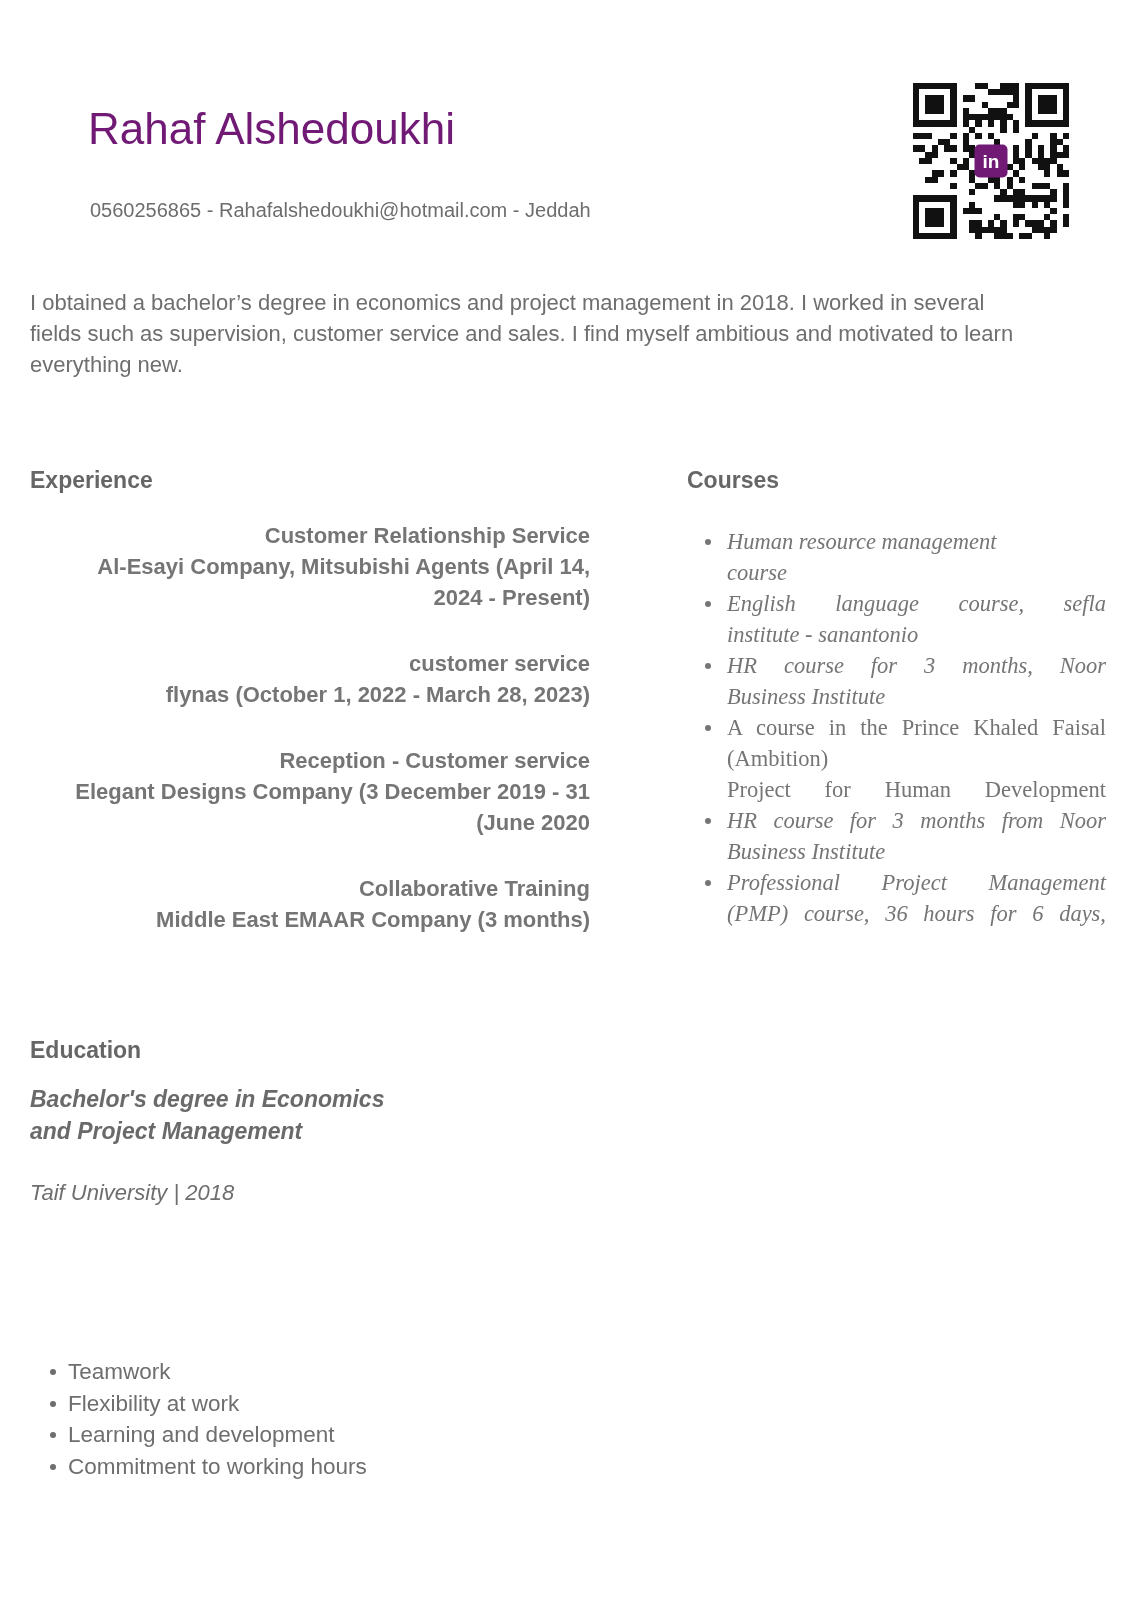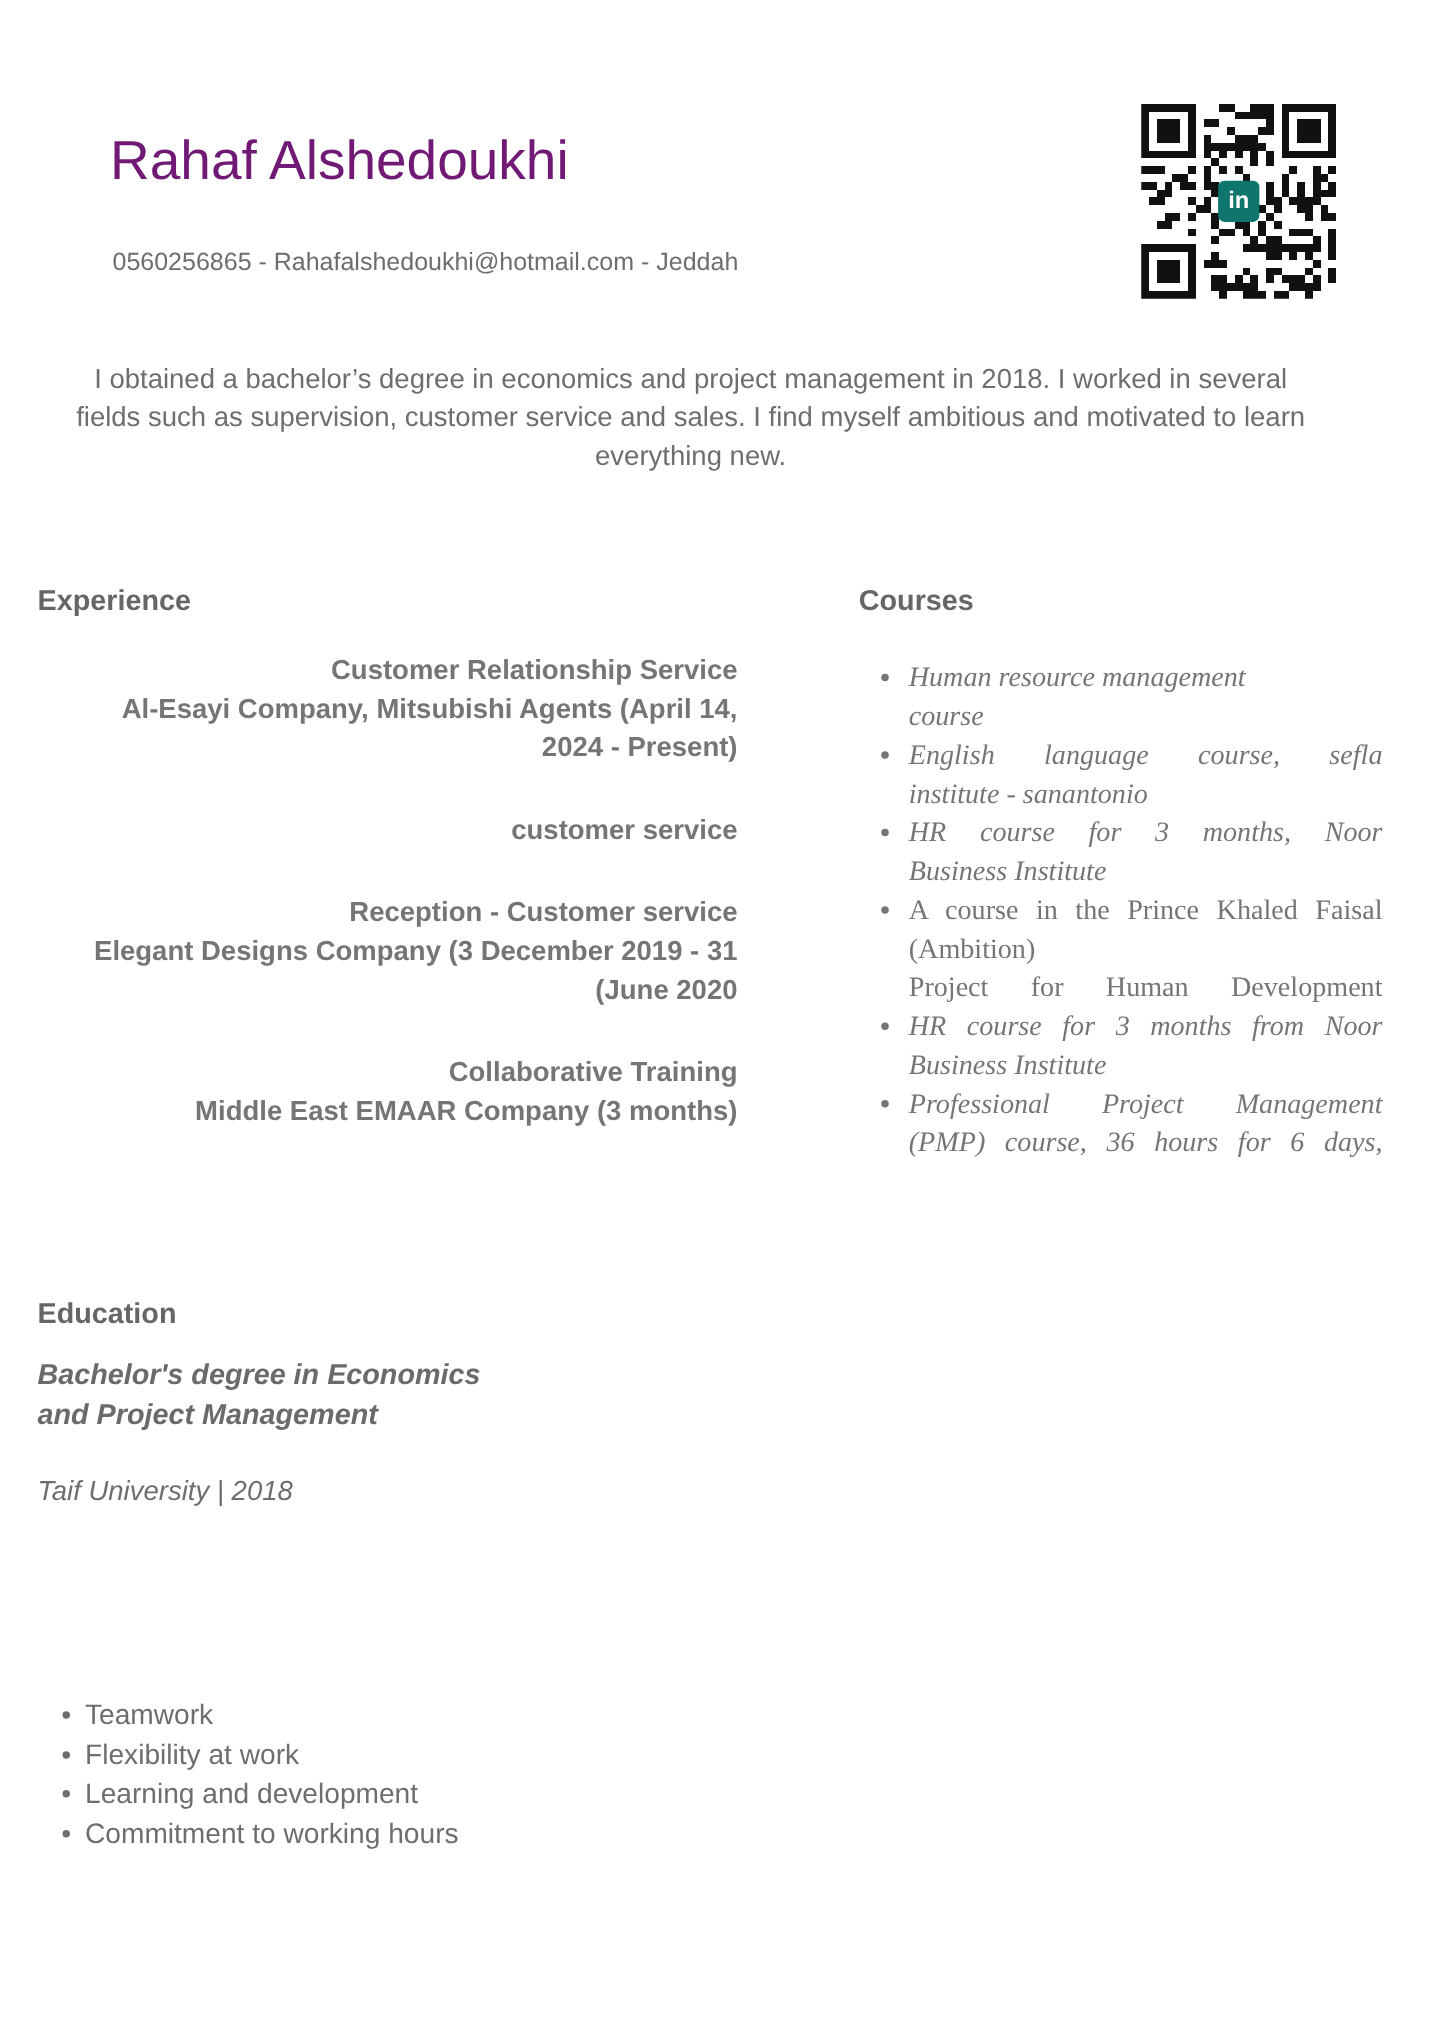--- a/index.html
+++ b/index.html
@@ -11,21 +11,21 @@
   .contact{position:absolute;left:90px;top:198px;font-size:20px;line-height:24px;color:#6d6d6d;}
   .qr{position:absolute;left:913px;top:83px;width:156px;height:156px;}
   .qr svg{display:block;width:100%;height:100%;}
   .qr-badge{
     position:absolute;left:50%;top:50%;transform:translate(-50%,-50%);
     width:33px;height:33px;border-radius:5px;
     display:flex;align-items:center;justify-content:center;
     color:#fff;font-weight:bold;font-size:19px;line-height:1;
   }
   .summary{position:absolute;left:30px;top:287px;width:1045px;font-size:22px;line-height:31px;color:#6e6e6e;}
-  .summary .xline{display:block;text-align:center;}
+  .summary .xline{display:block;}
   h2.sec{margin:0;font-size:23px;line-height:30px;font-weight:bold;color:#666666;}
   .col-left{position:absolute;left:30px;top:465px;width:560px;}
   .col-right{position:absolute;left:687px;top:465px;width:419px;}
   .xp-list{margin-top:25px;}
   .xp-entry{font-weight:bold;color:#757575;font-size:22px;line-height:31px;margin-bottom:35px;text-align:right;}
   .xline{display:block;}
   .courses-list{list-style:none;margin:31px 0 0 0;padding:0;font-size:22.5px;line-height:31px;color:#757575;}
   .courses-list li{position:relative;padding-left:40px;margin:0;font-family:Liberation Serif, serif;}
   .courses-list li.italic{font-style:italic;}
   .courses-list li::before{
@@ -321,41 +321,42 @@
         <rect x="5" y="24" width="1" height="1"></rect>
         <rect x="6" y="24" width="1" height="1"></rect>
         <rect x="10" y="24" width="1" height="1"></rect>
         <rect x="13" y="24" width="1" height="1"></rect>
         <rect x="14" y="24" width="1" height="1"></rect>
         <rect x="15" y="24" width="1" height="1"></rect>
         <rect x="17" y="24" width="1" height="1"></rect>
         <rect x="18" y="24" width="1" height="1"></rect>
         <rect x="21" y="24" width="1" height="1"></rect>
       </svg>
-    <div class="qr-badge" style="background: #0f766e;">in</div>
+    <div class="qr-badge" style="background: #701a75;">in</div>
   </div>
 
   <div class="summary">
       <span class="xline">I obtained a bachelor’s degree in economics and project management in 2018. I worked in several</span>
       <span class="xline">fields such as supervision, customer service and sales. I find myself ambitious and motivated to learn</span>
       <span class="xline">everything new.</span>
     </div>
 
   <div class="col-left">
     <h2 class="sec">Experience</h2>
     <div class="xp-list">
 
         <div class="xp-entry">
           <span class="xline">Customer Relationship Service</span>
           <span class="xline">Al-Esayi Company, Mitsubishi Agents (April 14,</span>
           <span class="xline">2024 - Present)</span>
         </div>
 
         <div class="xp-entry">
           <span class="xline">customer service</span>
+          <span class="xline">flynas (October 1, 2022 - March 28, 2023)</span>
         </div>
 
         <div class="xp-entry">
           <span class="xline">Reception - Customer service</span>
           <span class="xline">Elegant Designs Company (3 December 2019 - 31</span>
           <span class="xline">(June 2020</span>
         </div>
 
         <div class="xp-entry">
           <span class="xline">Collaborative Training</span>

